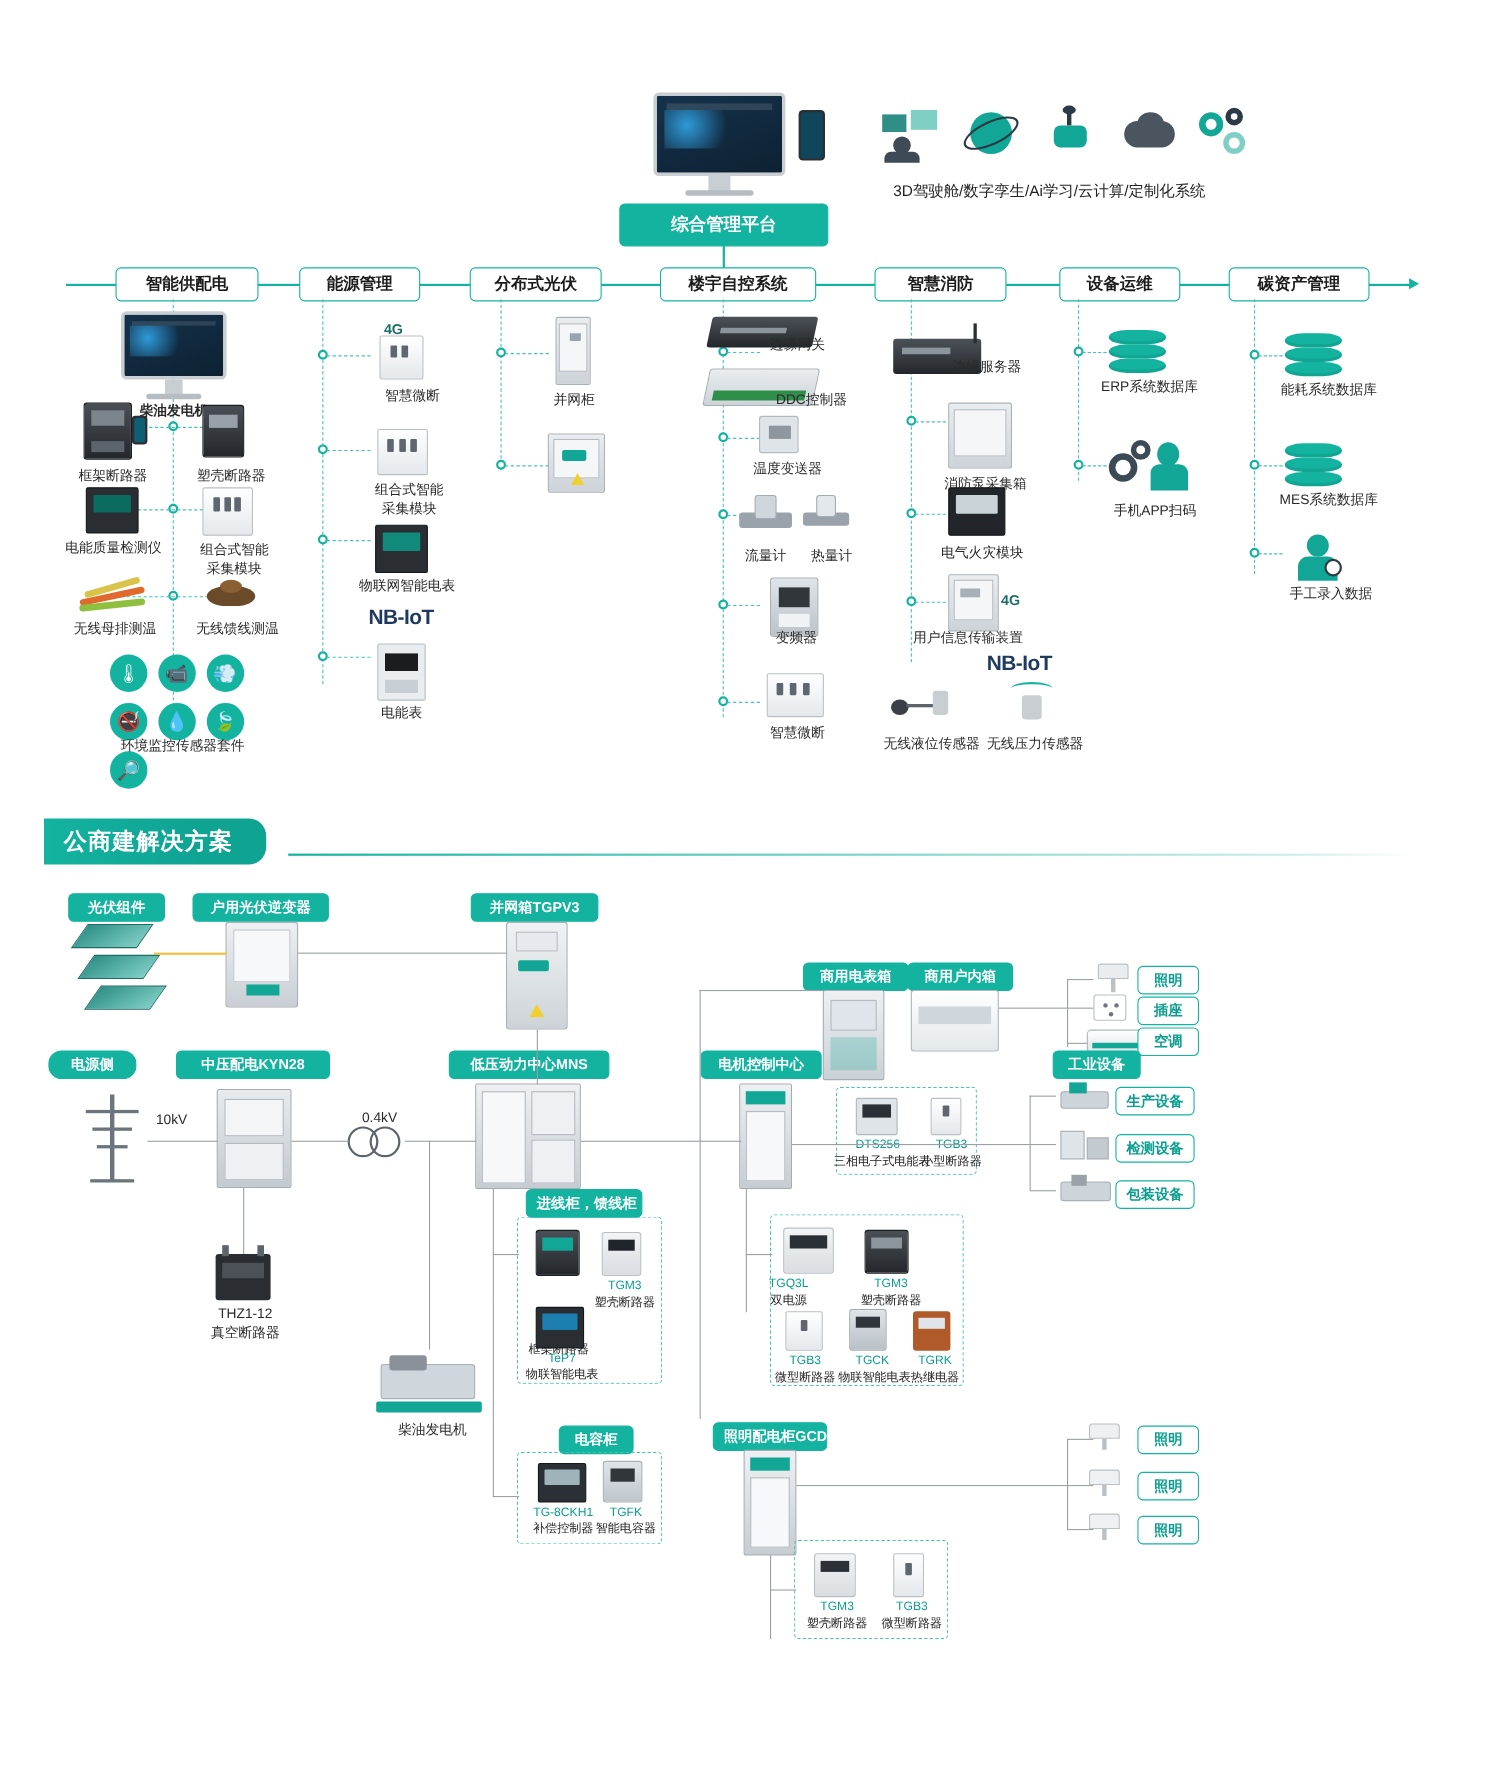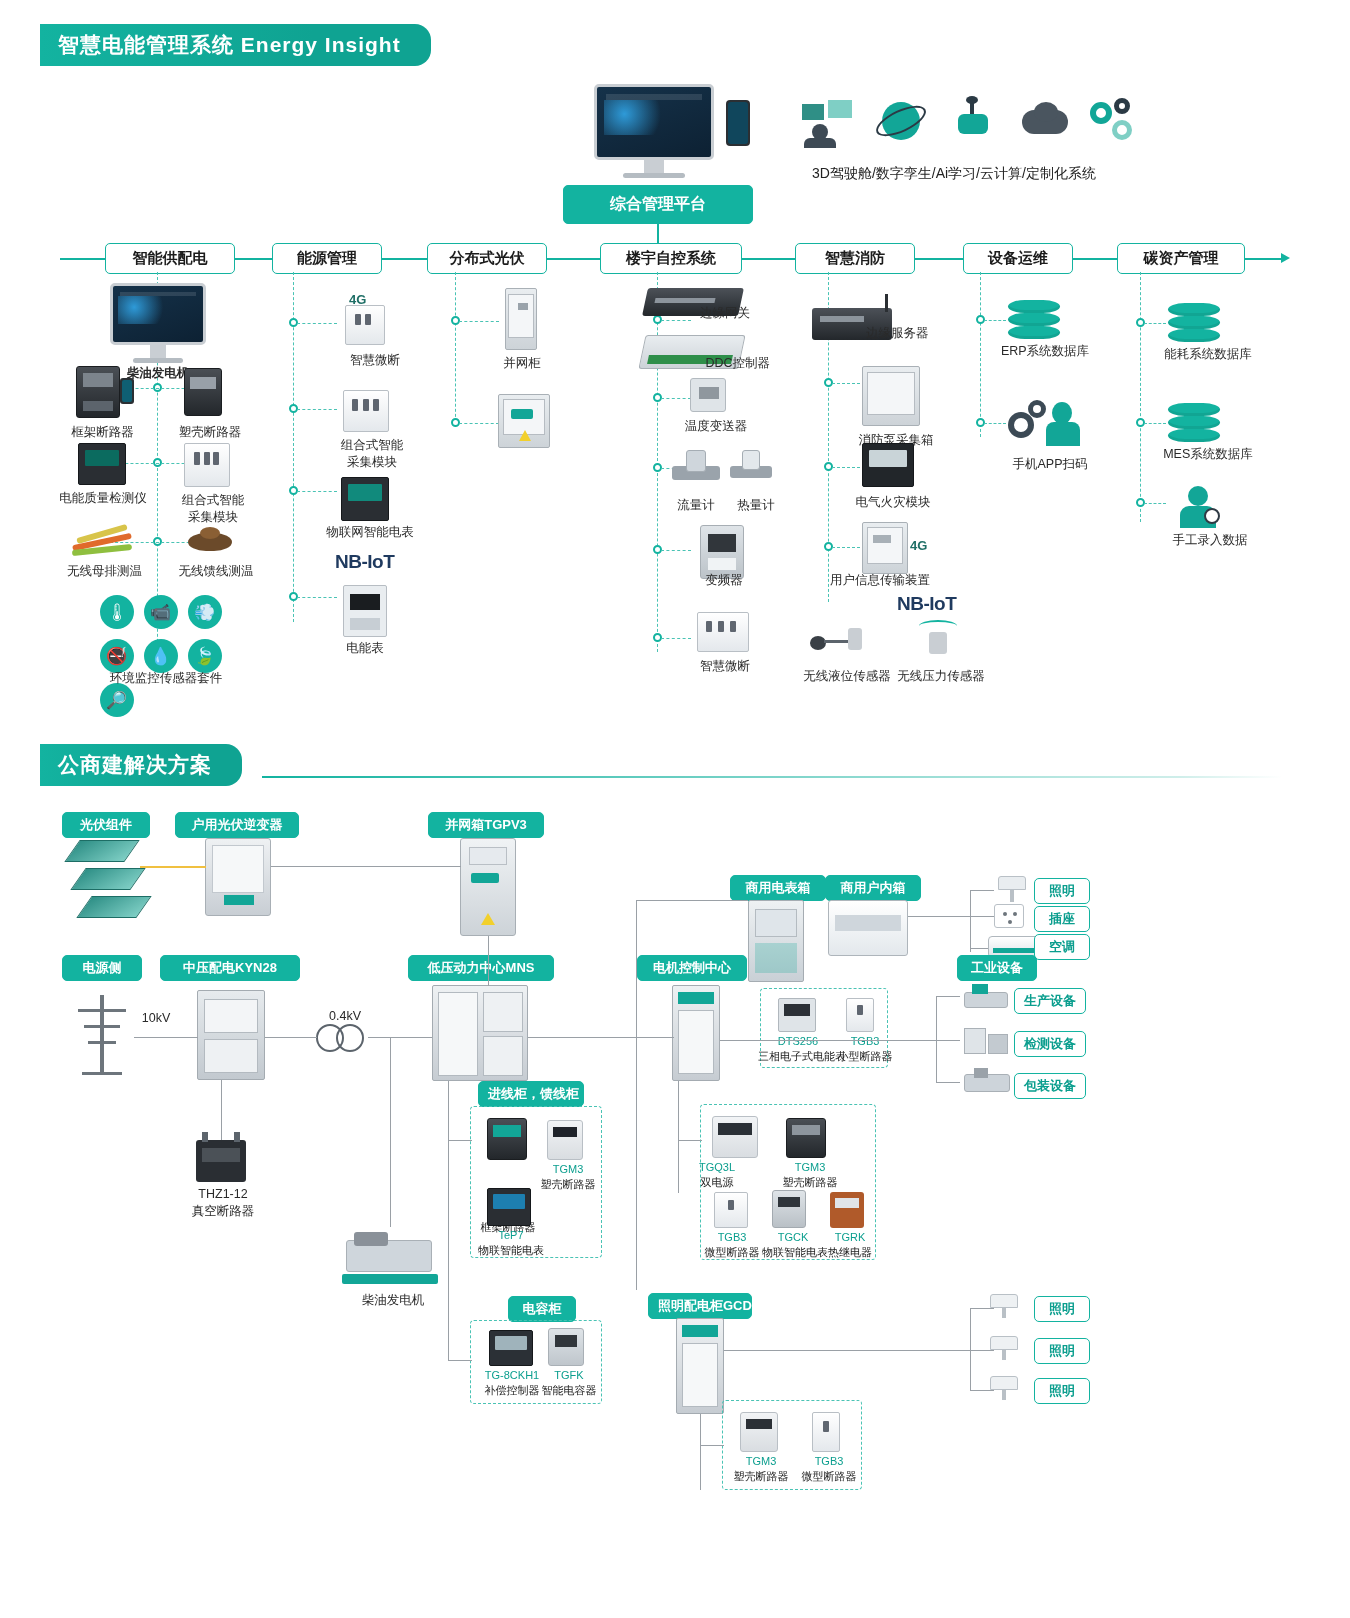--- a/index.html
+++ b/index.html
@@ -169,21 +169,20 @@
   .topicons { position:absolute; display:flex; gap:14px; align-items:center; }
   .topicon { width:58px; height:52px; position:relative; }
 
   .small-caption { position:absolute; font-size:12.5px; color:#222; white-space:nowrap;}
 </style>
 </head>
 <body>
 
 <div class="page">
 
-  <div class="section-title" style="left:40px; top:24px;">智慧电能管理系统 Energy  Insight</div>
 
   <div class="monitor" style="left:594px; top:84px; width:120px; height:76px;">
     <div class="screen"></div>
     <div class="stand"></div>
     <div class="base"></div>
   </div>
 
   <div class="dev" style="left:726px; top:100px; width:24px; height:46px;background:#2b2f33;border-radius:4px;">
     <div style="position:absolute;inset:2px;background:#10465c;border-radius:3px;"></div>
   </div>
@@ -533,21 +532,21 @@
   <div class="hline" style="left:140px; top:866px; width:66px; background:#f0c040;"></div>
 
   <div class="chip solid small" style="left:428px; top:812px; width:116px;">并网箱TGPV3</div>
   <div class="dev" style="left:460px; top:838px; width:56px; height:98px; background:linear-gradient(180deg,#f0f3f5,#cdd3d8); border:1px solid #a8afb5; border-radius:3px;">
     <div style="position:absolute;left:8px;top:8px;right:8px;height:18px;background:#e6eaee;border:1px solid #b9bfc5;"></div>
     <div style="position:absolute;left:10px;top:34px;width:28px;height:10px;background:#12a697;border-radius:2px;"></div>
     <div style="position:absolute;left:20px;bottom:10px;width:14px;height:12px;background:#f2d02c;clip-path:polygon(50% 0,100% 100%,0 100%);"></div>
   </div>
   <div class="hline g" style="left:271px; top:866px; width:190px;"></div>
 
-  <div class="chip solid small" style="left:62px; top:955px; width:80px;">电源侧</div>
+  <div class="chip solid small" style="left:44px; top:955px; width:80px;border-radius:12px;">电源侧</div>
   <div class="tower" style="left:72px; top:995px; width:62px; height:80px;">
     <div style="position:absolute;left:28px;top:0;width:4px;height:78px;background:#6d757c;"></div>
     <div style="position:absolute;left:6px;top:14px;width:48px;height:3px;background:#6d757c;"></div>
     <div style="position:absolute;left:12px;top:30px;width:36px;height:3px;background:#6d757c;"></div>
     <div style="position:absolute;left:16px;top:46px;width:28px;height:3px;background:#6d757c;"></div>
     <div style="position:absolute;left:10px;bottom:0;width:40px;height:3px;background:#6d757c;"></div>
   </div>
 
   <div class="chip solid small" style="left:160px; top:955px; width:140px;">中压配电KYN28</div>
   <div class="dev" style="left:197px; top:990px; width:68px; height:90px; background:linear-gradient(180deg,#e7ebee,#c2c9cf); border:1px solid #a4abb1; border-radius:2px;">

